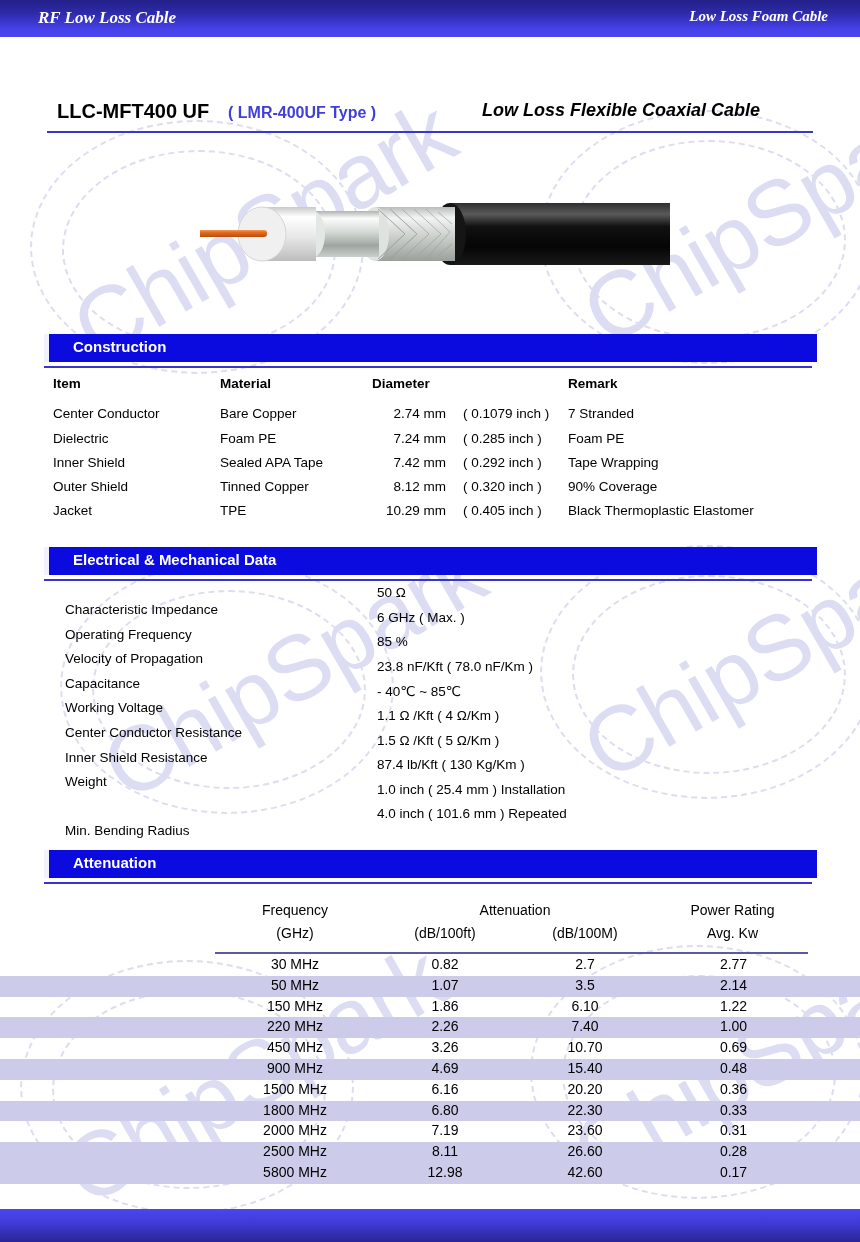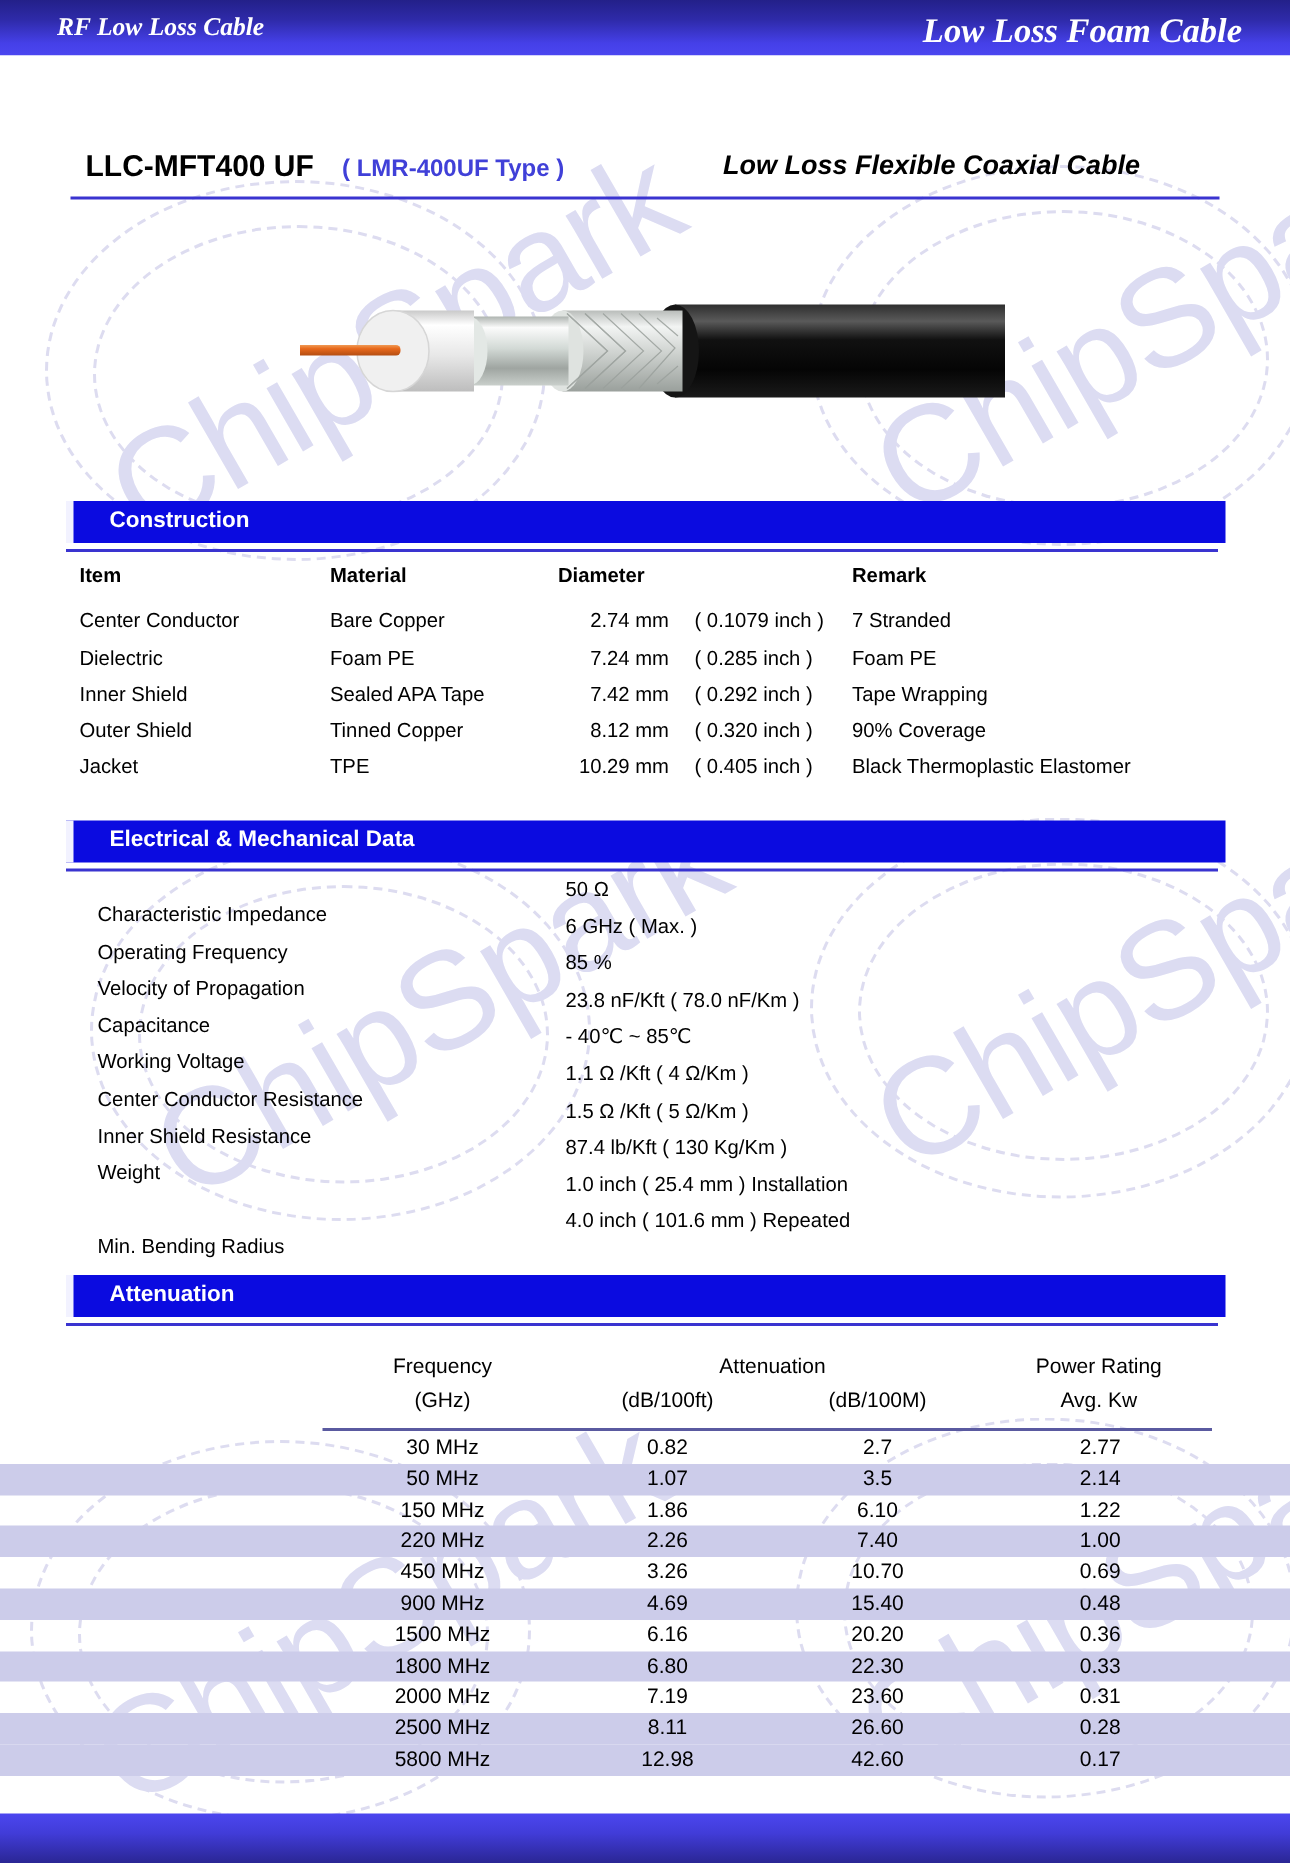--- a/index.html
+++ b/index.html
@@ -34,21 +34,21 @@
     text-align:center;
   }
   .topbar .t-left{
     position:absolute;left:38px;top:8px;
     font-family:"Liberation Serif","DejaVu Serif",serif;
     font-style:italic;font-weight:bold;font-size:17px;color:#ffffff;
   }
   .topbar .t-right{
     position:absolute;right:32px;top:8px;
     font-family:"Liberation Serif","DejaVu Serif",serif;
-    font-style:italic;font-weight:bold;font-size:23px;color:#ffffff;
+    font-style:italic;font-weight:bold;font-size:15px;color:#ffffff;
   }
   .topbar-underline{position:absolute;left:0;top:37px;width:860px;height:3px;background:#ffffff;z-index:5;}
 
   .bottombar{
     position:absolute;left:0;bottom:0;width:860px;height:33px;z-index:5;
     background:linear-gradient(180deg,#4b46ef 0%,#413cd8 40%,#2a2694 100%);
   }
 
   
   .title-row{position:absolute;left:0;top:100px;width:860px;height:26px;z-index:3;}

